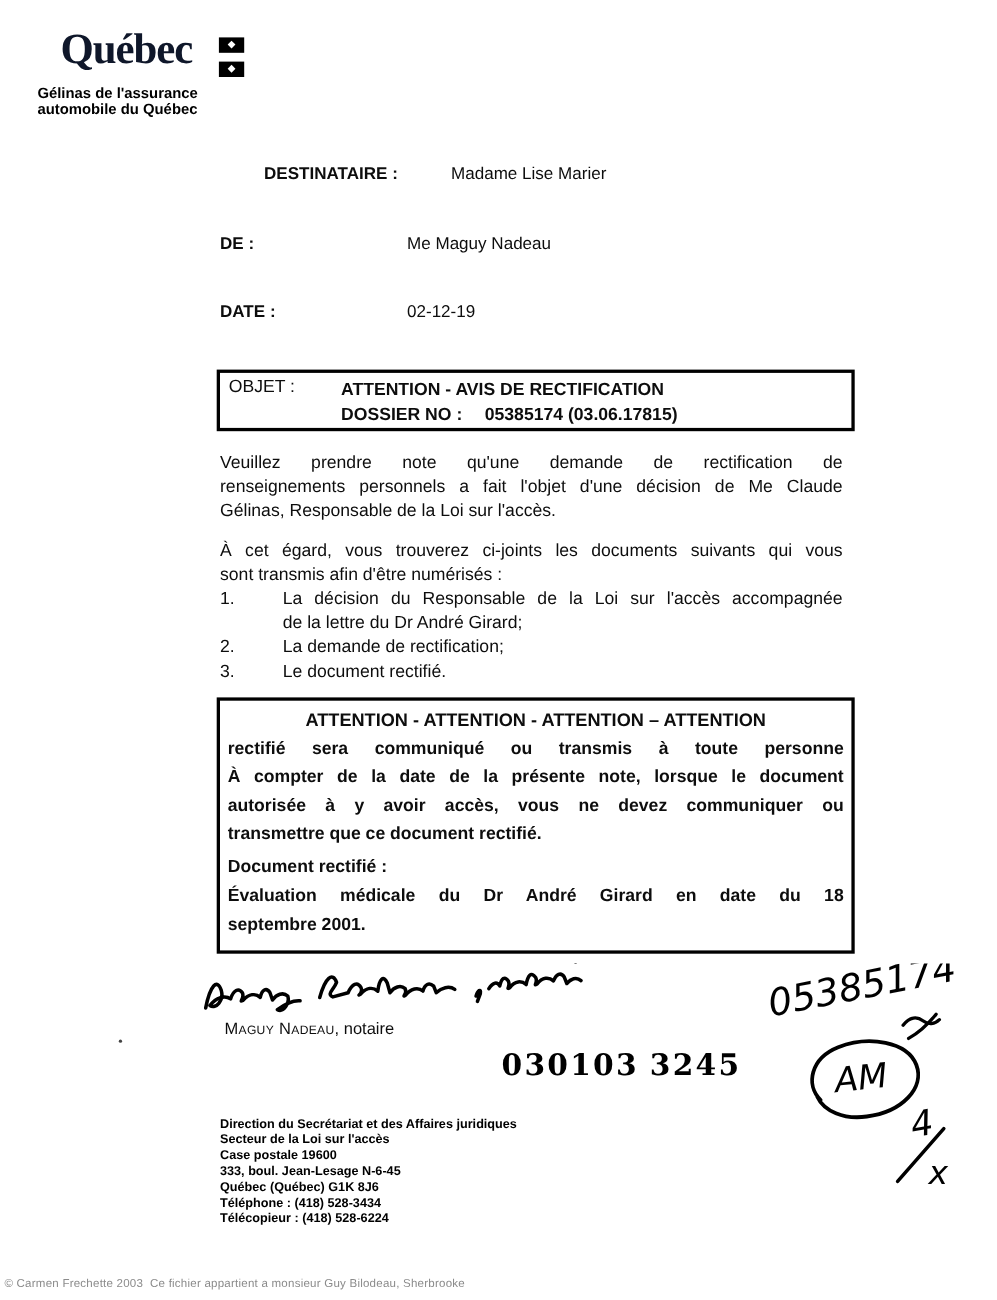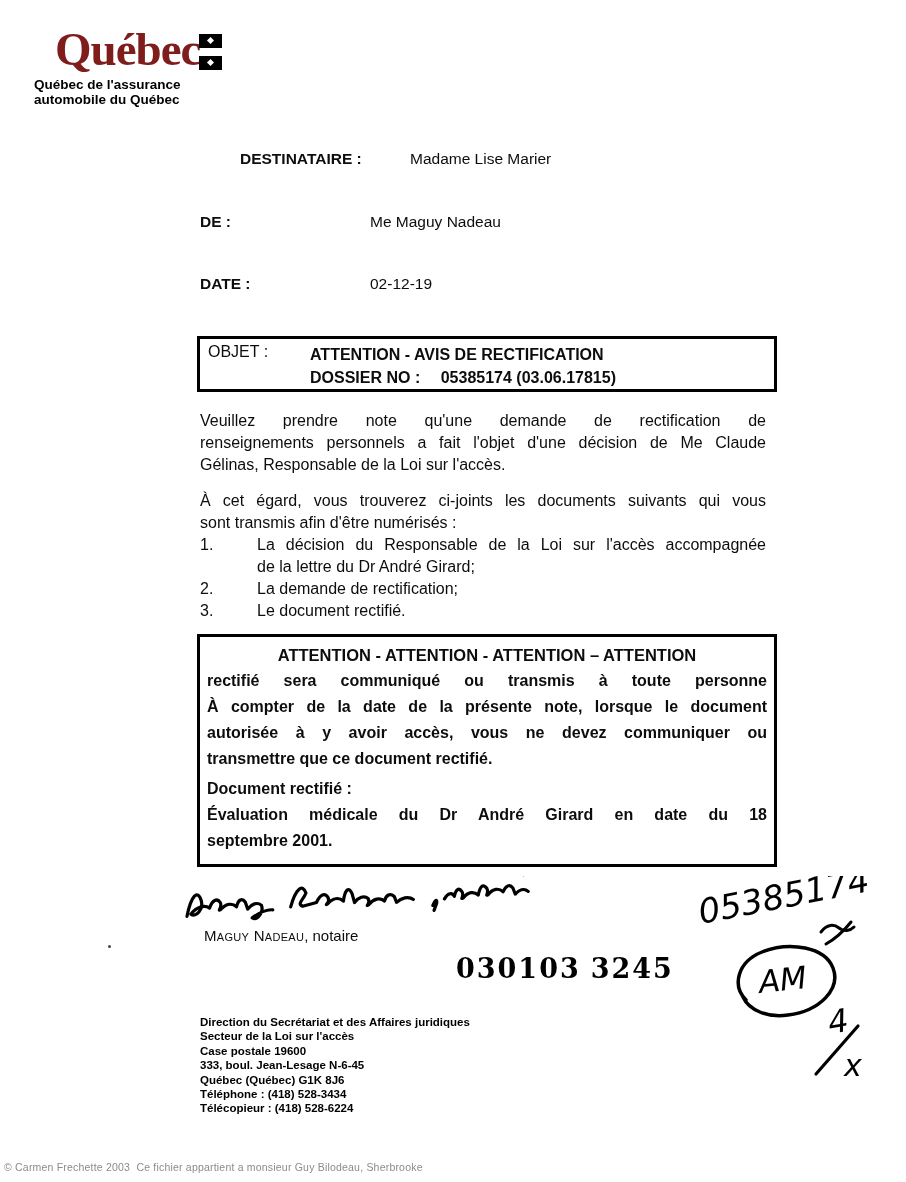--- a/index.html
+++ b/index.html
@@ -11,22 +11,22 @@
     overflow: hidden;
     font-family: "Liberation Sans", sans-serif;
     color: #0d0d0d;
   }
   .abs { position: absolute; }
 
   
   .wordmark {
     left: 55px; top: 22px;
     font-family: "Liberation Serif", serif;
-    font-size: 47px; font-weight: 600; letter-spacing: -1px;
-    color: #7f1d1d;
+    font-size: 39px; font-weight: 600; letter-spacing: -1px;
+    color: #0f172a;
   }
   .flag { left: 199px; top: 34px; width: 23px; }
   .flag-sq {
     width: 23px; height: 14px; background: #000; position: relative; margin-bottom: 8px;
   }
   .flag-sq::after {
     content: ""; position: absolute; left: 9px; top: 4px;
     width: 5px; height: 5px; background: #fff; transform: rotate(45deg);
   }
   .tagline {
@@ -103,21 +103,21 @@
 <body>
 
 <div class="page">
 
   <div class="abs wordmark">Québec</div>
   <div class="abs flag">
     <div class="flag-sq"></div>
     <div class="flag-sq"></div>
   </div>
   <div class="abs tagline">
-    <div>Québec de l'assurance</div>
+    <div>Gélinas de l'assurance</div>
     <div>automobile du Québec</div>
   </div>
 
   <div class="abs memo-row" style="top:150px;margin-left:40px;">
     <span class="memo-label">DESTINATAIRE :</span>
     <span class="memo-value">Madame Lise Marier</span>
   </div>
   <div class="abs memo-row" style="top:213px;">
     <span class="memo-label">DE :</span>
     <span class="memo-value">Me Maguy Nadeau</span>

